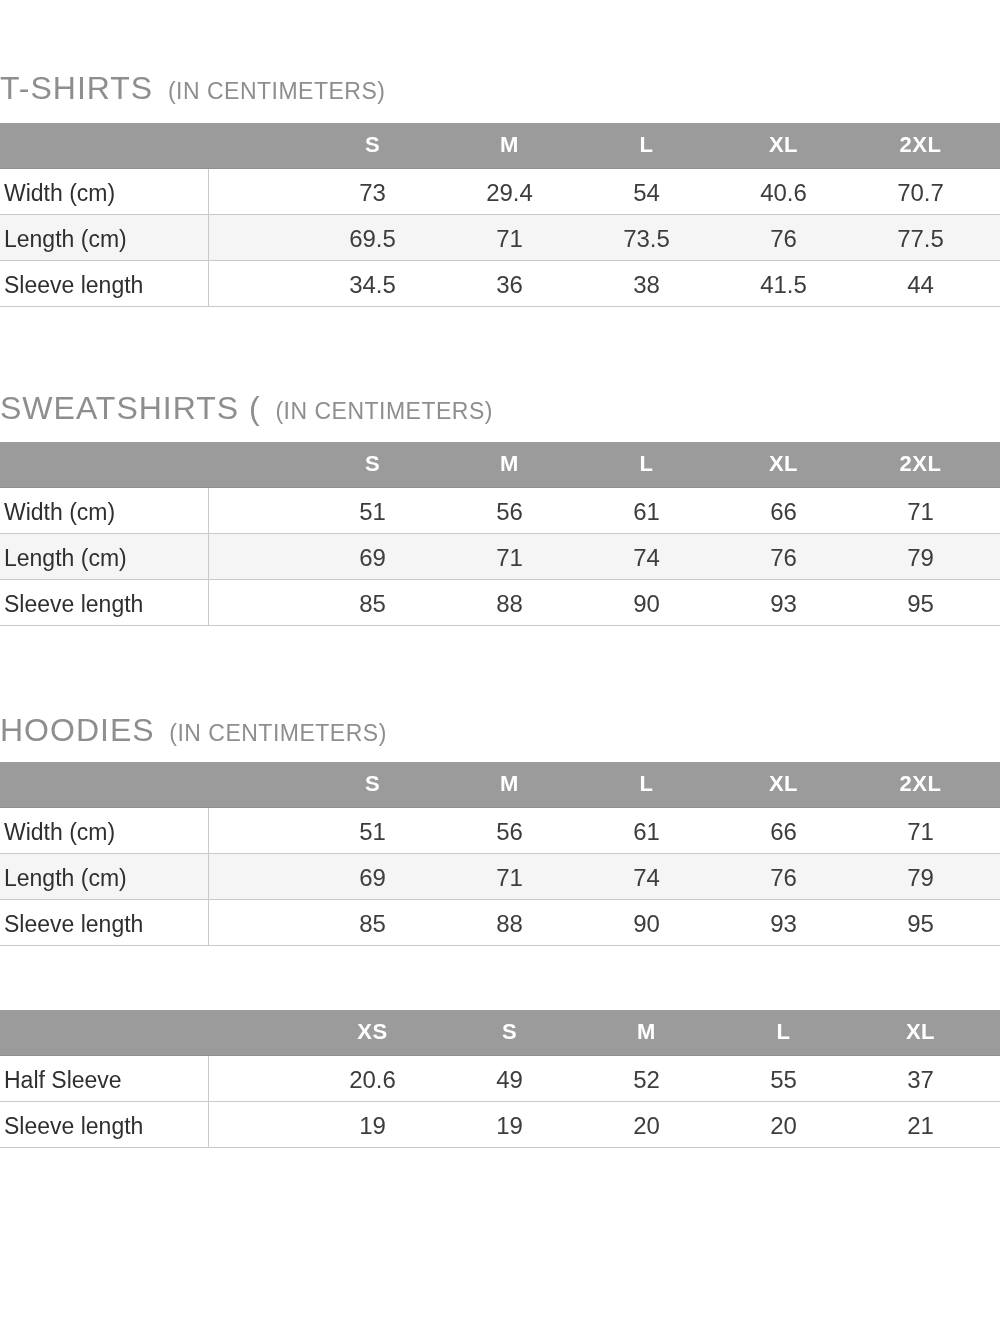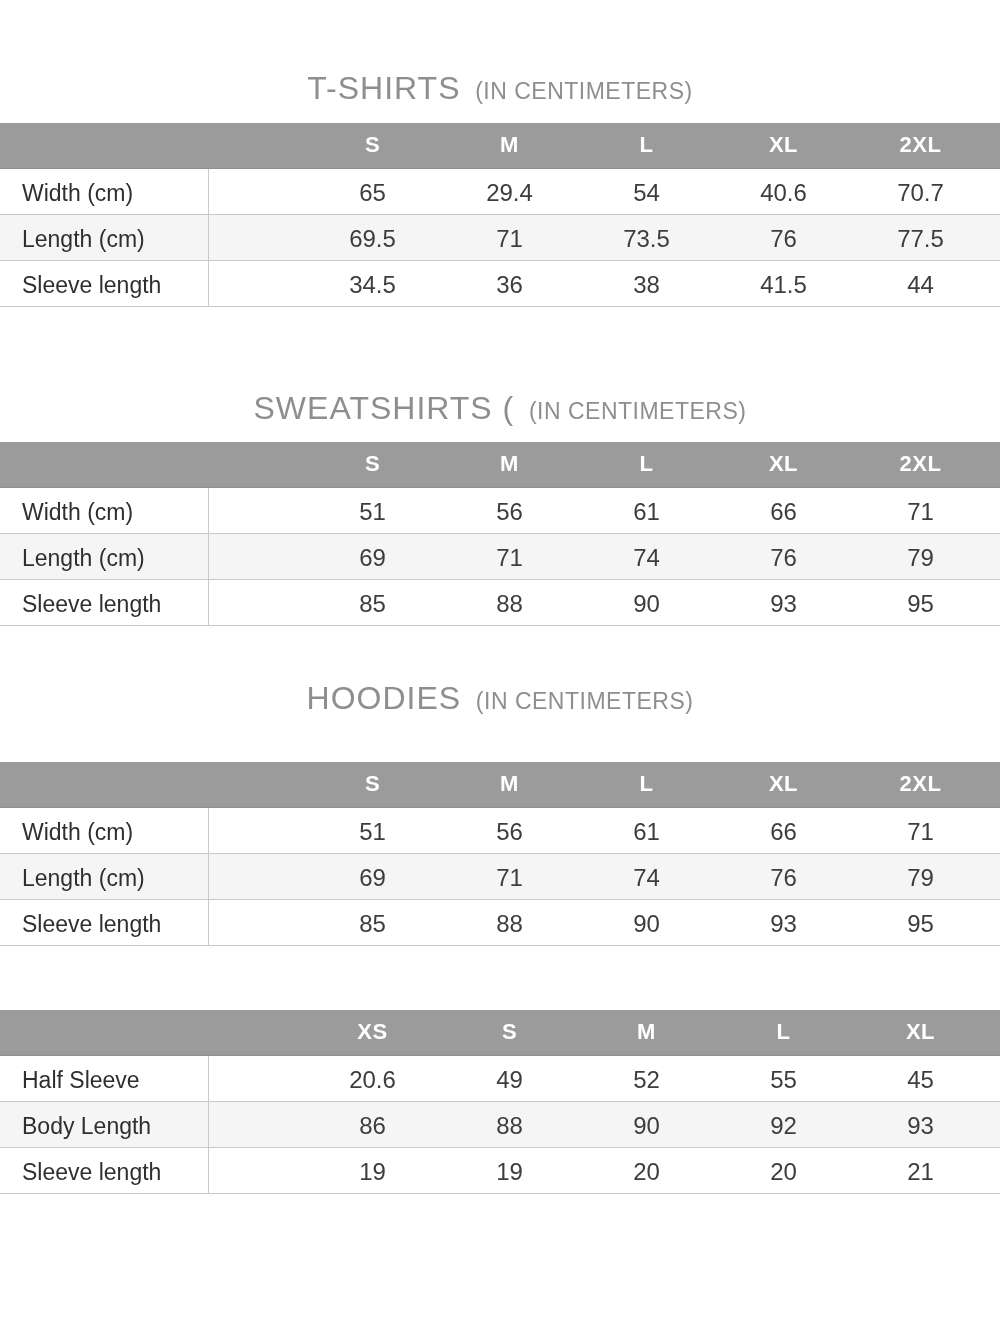--- a/index.html
+++ b/index.html
@@ -23,21 +23,20 @@
     height:1334px;
     background:var(--page-bg);
     overflow:hidden;
     margin:0 auto;
   }
 
   .sec-title {
     position:absolute;
     left:0;
     width:1000px;
-    text-align:center;
     line-height:36px;
     color:var(--title-color);
     font-weight:400;
     white-space:nowrap;
   }
   .sec-title .t-main {
     font-size:32px;
     letter-spacing:1px;
   }
   .sec-title .t-sub {
@@ -78,21 +77,21 @@
     vertical-align:middle;
     border-bottom:1px solid var(--border-color);
     padding-top:4px;
     background:#ffffff;
   }
   table.size-table tbody tr.alt td {
     background:var(--row-alt-bg);
   }
   table.size-table tbody td.lbl {
     text-align:left;
-    padding-left:22px;
+    padding-left:4px;
     font-size:23px;
     color:var(--label-color);
     border-right:1px solid var(--border-color);
   }
 </style>
 </head>
 <body>
 
 <div class="page">
 
@@ -121,21 +120,21 @@
           <th>L</th>
           <th>XL</th>
           <th>2XL</th>
           <th></th>
         </tr>
       </thead>
       <tbody>
         <tr>
           <td class="lbl">Width (cm)</td>
           <td></td>
-          <td>65</td>
+          <td>73</td>
           <td>29.4</td>
           <td>54</td>
           <td>40.6</td>
           <td>70.7</td>
           <td></td>
         </tr>
         <tr class="alt">
           <td class="lbl">Length (cm)</td>
           <td></td>
           <td>69.5</td>
@@ -216,21 +215,21 @@
           <td>90</td>
           <td>93</td>
           <td>95</td>
           <td></td>
         </tr>
       </tbody>
     </table>
   </section>
 
   <section>
-    <h2 class="sec-title" style="top:680px">
+    <h2 class="sec-title" style="top:712px">
       <span class="t-main">HOODIES</span>
       <span class="t-sub">(IN CENTIMETERS)</span>
     </h2>
     <table class="size-table" style="top:762px">
       <colgroup>
         <col class="c-label">
           <col class="c-spacer">
         <col class="c-size">
           <col class="c-size">
           <col class="c-size">
@@ -314,31 +313,21 @@
         </tr>
       </thead>
       <tbody>
         <tr>
           <td class="lbl">Half Sleeve</td>
           <td></td>
           <td>20.6</td>
           <td>49</td>
           <td>52</td>
           <td>55</td>
-          <td>45</td>
-          <td></td>
-        </tr>
-        <tr class="alt">
-          <td class="lbl">Body Length</td>
-          <td></td>
-          <td>86</td>
-          <td>88</td>
-          <td>90</td>
-          <td>92</td>
-          <td>93</td>
+          <td>37</td>
           <td></td>
         </tr>
         <tr>
           <td class="lbl">Sleeve length</td>
           <td></td>
           <td>19</td>
           <td>19</td>
           <td>20</td>
           <td>20</td>
           <td>21</td>

